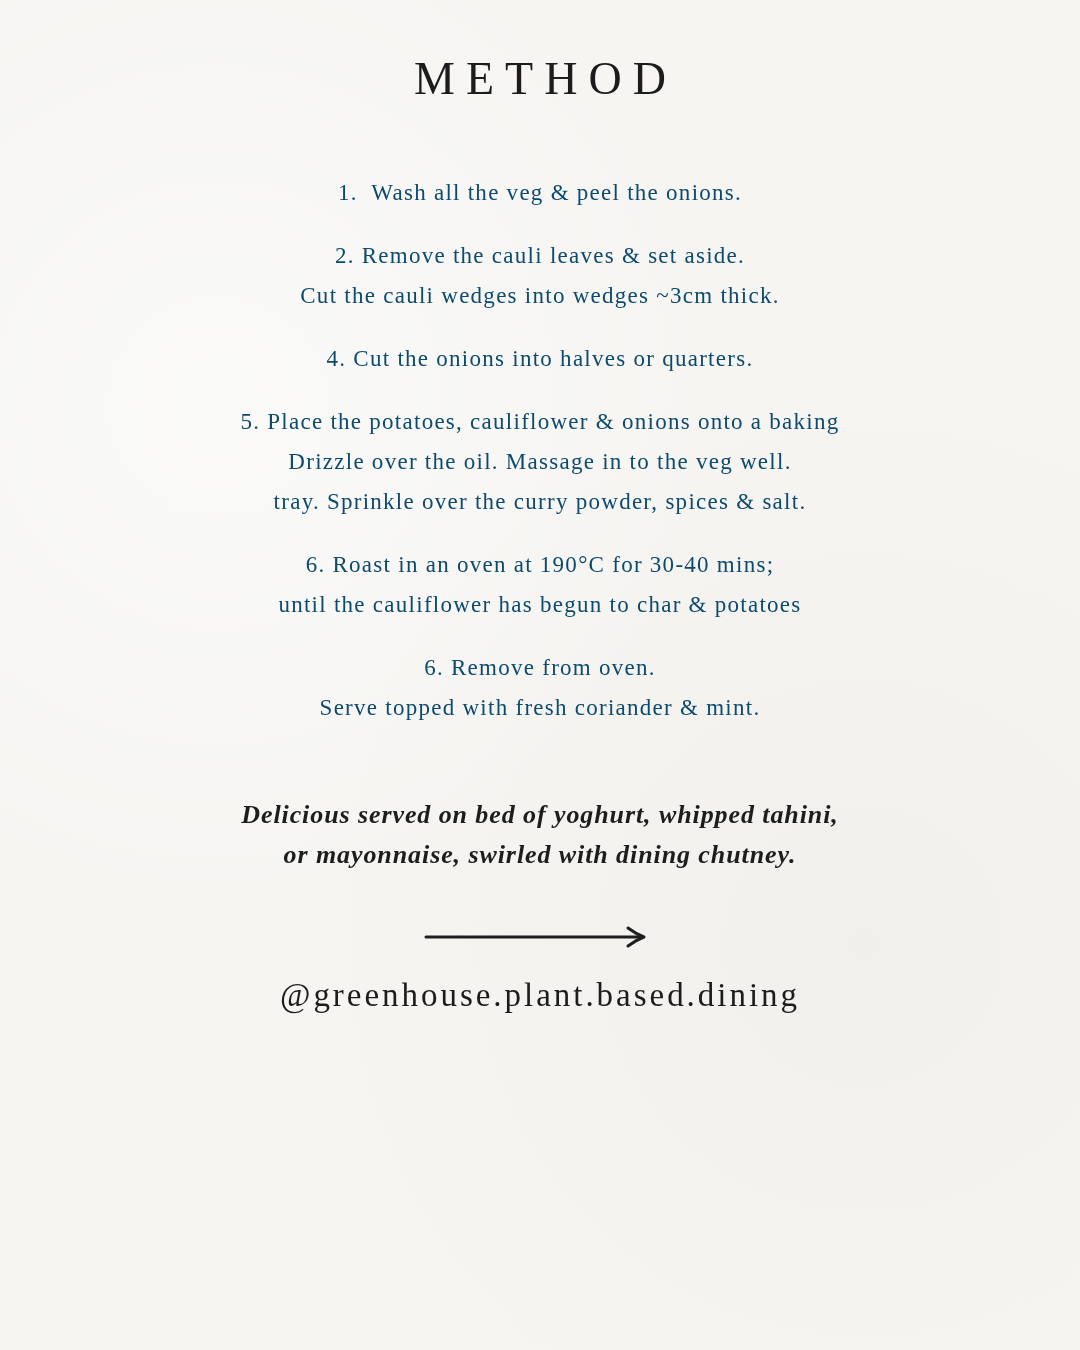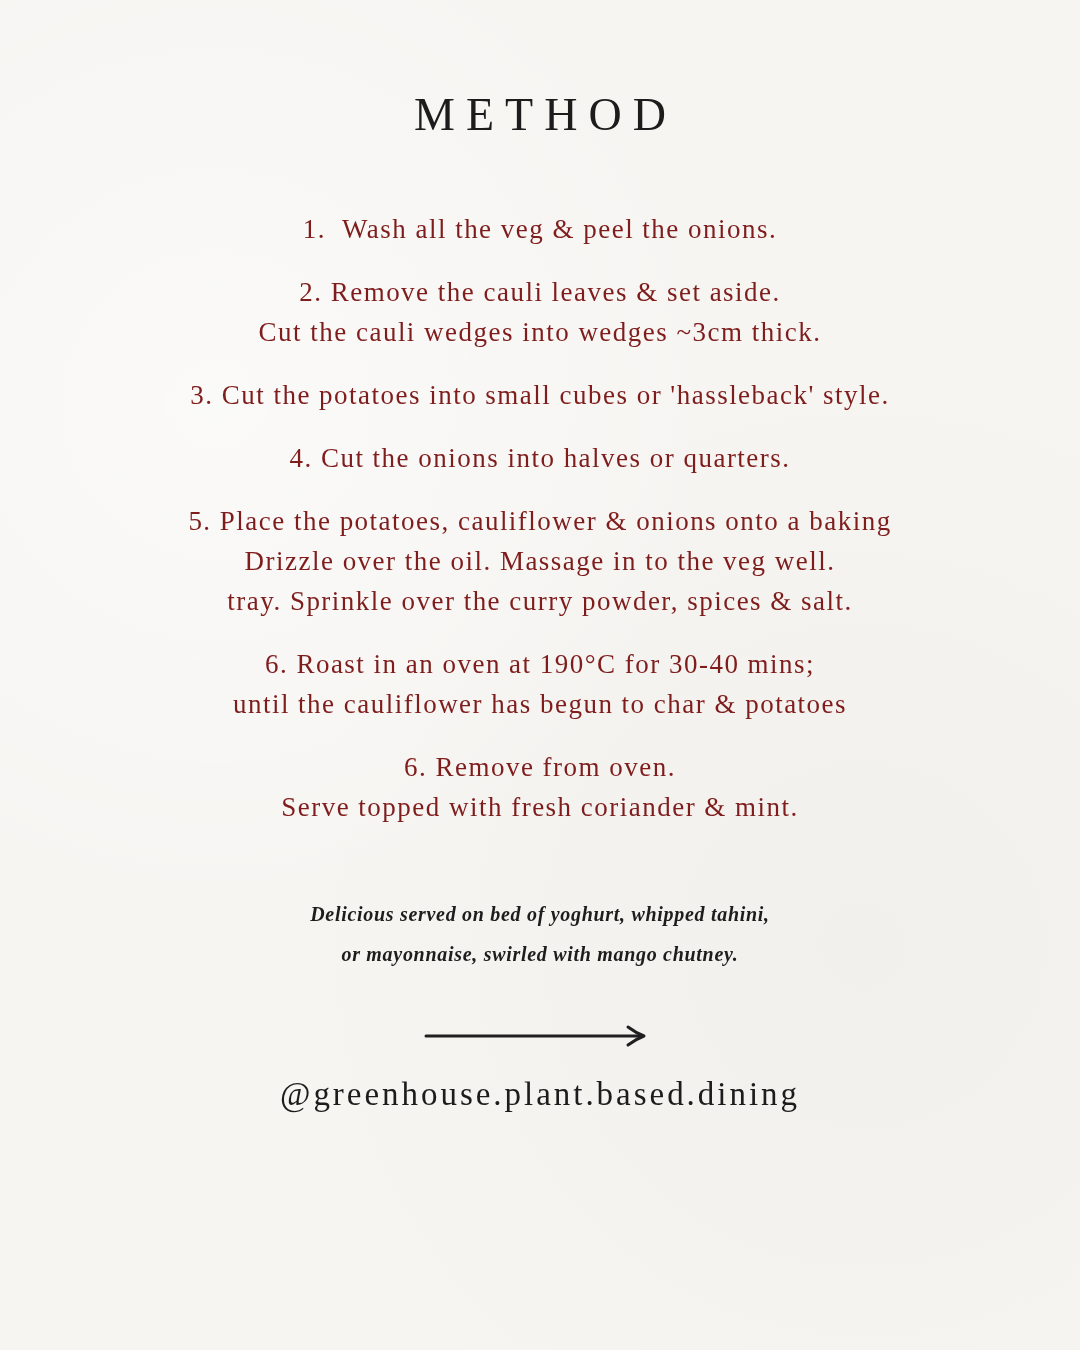--- a/index.html
+++ b/index.html
@@ -22,50 +22,50 @@
   .card {
     width: 1080px;
     height: 1350px;
     display: flex;
     flex-direction: column;
     align-items: center;
     text-align: center;
   }
 
   .title {
-    margin-top: 88px;
+    margin-top: 52px;
     font-size: 46px;
     font-weight: 400;
     letter-spacing: 0.24em;
     text-indent: 0.24em; 
     color: #1c1c1c;
   }
 
   .steps {
     margin-top: 68px;
     width: 940px;
   }
 
   .step {
     margin-bottom: 23px;
-    font-size: 27px;
+    font-size: 23px;
     letter-spacing: 0.055em;
-    color: #7f1d1d;
+    color: #0c4a6e;
   }
 
   .step .line,
   .note .line {
     display: block;
     line-height: 40px;
     white-space: pre-wrap;
   }
 
   .note {
     margin-top: 44px;
-    font-size: 20px;
+    font-size: 26px;
     font-weight: 700;
     font-style: italic;
     letter-spacing: 0.035em;
     color: #1d1d1d;
   }
 
   .arrow-wrap {
     margin-top: 48px;
     height: 28px;
     display: flex;
@@ -92,23 +92,20 @@
 
     <p class="step">
       <span class="line">1.  Wash all the veg &amp; peel the onions.</span>
     </p>
 
     <p class="step">
       <span class="line">2. Remove the cauli leaves &amp; set aside.</span>
       <span class="line">Cut the cauli wedges into wedges ~3cm thick.</span>
     </p>
 
-    <p class="step">
-      <span class="line">3. Cut the potatoes into small cubes or 'hassleback' style.</span>
-    </p>
 
     <p class="step">
       <span class="line">4. Cut the onions into halves or quarters.</span>
     </p>
 
     <p class="step">
       <span class="line">5. Place the potatoes, cauliflower &amp; onions onto a baking</span>
       <span class="line">Drizzle over the oil. Massage in to the veg well.</span>
       <span class="line">tray. Sprinkle over the curry powder, spices &amp; salt.</span>
     </p>
@@ -121,21 +118,21 @@
 
     <p class="step">
       <span class="line">6. Remove from oven.</span>
       <span class="line">Serve topped with fresh coriander &amp; mint.</span>
     </p>
 
   </section>
 
   <p class="note">
     <span class="line">Delicious served on bed of yoghurt, whipped tahini,</span>
-    <span class="line">or mayonnaise, swirled with mango chutney.</span>
+    <span class="line">or mayonnaise, swirled with dining chutney.</span>
   </p>
 
   <div class="arrow-wrap">
     <svg width="236" height="26" viewBox="0 0 236 26" aria-hidden="true">
       <line x1="4" y1="13" x2="218" y2="13" stroke="#1f1f1f" stroke-width="3" stroke-linecap="round"></line>
       <path d="M206 4 Q214 10 222 13 Q214 16 206 22" fill="none" stroke="#1f1f1f" stroke-width="3" stroke-linecap="round" stroke-linejoin="round"></path>
     </svg>
   </div>
 
   <p class="handle">@greenhouse.plant.based.dining</p>

